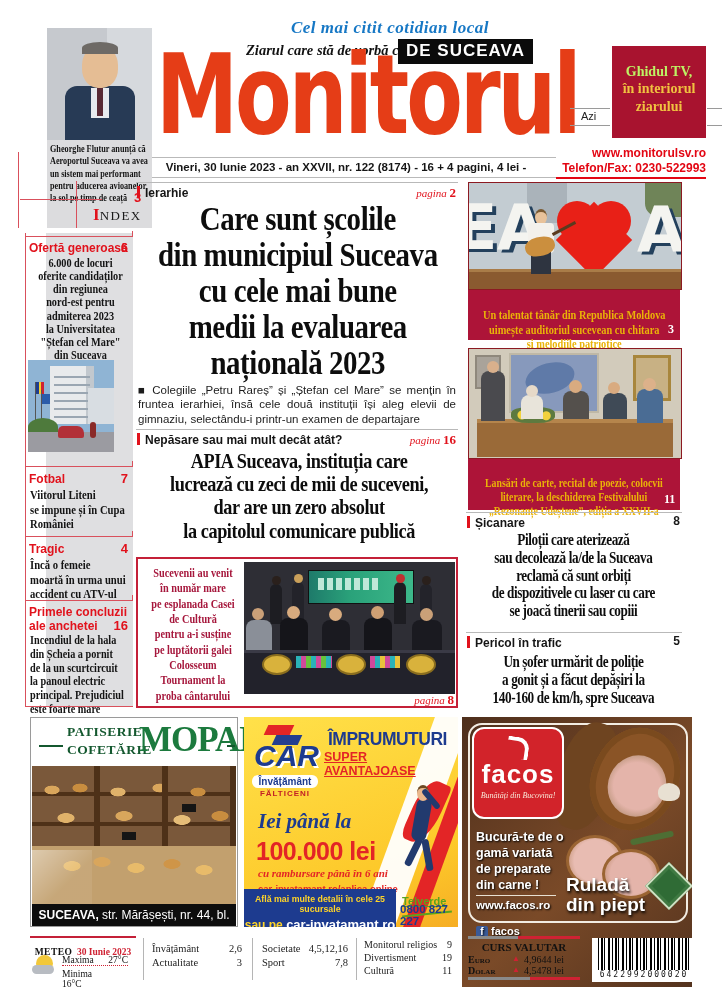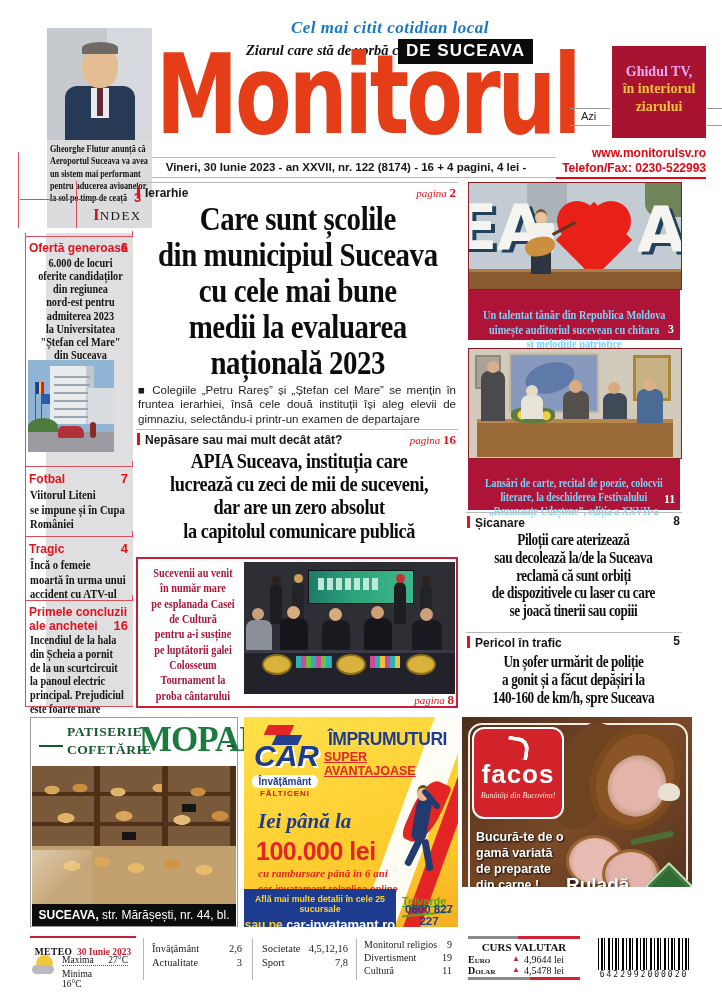--- a/index.html
+++ b/index.html
@@ -9,21 +9,21 @@
   .pre{white-space:pre-line;}
   .serif{font-family:"Liberation Serif",serif;}
   .cond{transform-origin:0 0;}
   .rule{position:absolute;background:#b9b9b9;height:1px;}
   .redline{position:absolute;background:#d9505c;}
   .kbar{position:absolute;width:3px;background:#e1121c;}
   .kicker{position:absolute;font-weight:bold;font-size:12px;color:#151515;}
   .pagina{position:absolute;color:#e1121c;font-family:"Liberation Serif",serif;font-style:italic;font-size:11px;text-align:right;}
   .pagina b{font-style:normal;font-size:13px;}
   .hl{font-family:"Liberation Serif",serif;font-weight:bold;color:#0d0d0d;text-align:center;line-height:1.06;letter-spacing:-0.5px;}
-  .cap{position:absolute;background:#ad1438;color:#7dd3fc;font-family:"Liberation Serif",serif;font-weight:bold;
+  .cap{position:absolute;background:#ad1438;color:#eab308;font-family:"Liberation Serif",serif;font-weight:bold;
        font-size:12px;text-align:center;line-height:1.22;}
   .capnum{position:absolute;right:5px;bottom:2px;color:#fff;font-weight:bold;font-size:12px;font-family:"Liberation Serif",serif;}
   .photo{position:absolute;overflow:hidden;border:1px solid #8c1a22;}
   .sidetxt{font-family:"Liberation Serif",serif;font-weight:bold;color:#141414;line-height:1.05;}
   .skick{position:absolute;color:#e1121c;font-weight:bold;font-size:12px;}
   .snum{position:absolute;color:#e1121c;font-weight:bold;font-size:13px;text-align:right;}
   .toc{position:absolute;font-family:"Liberation Serif",serif;font-size:10.5px;color:#222;}
   .tocrow{display:flex;justify-content:space-between;line-height:1.3;}
   .sep{position:absolute;width:1px;background:#b5b5b5;}
   .fb{display:inline-block;width:12px;height:12px;background:#3a5a98;color:#fff;font-weight:bold;
@@ -43,21 +43,21 @@
   <div class="abs cond" style="left:156px;top:40px;width:560px;transform:scaleX(0.75);color:#e53d17;
               font-family:'DejaVu Sans',sans-serif;font-weight:bold;font-size:110px;line-height:1;letter-spacing:-4px;">Monitorul</div>
 
   <div class="rule" style="left:570px;top:108px;width:40px;background:#9a9a9a;"></div>
   <div class="rule" style="left:570px;top:125px;width:40px;background:#9a9a9a;"></div>
   <div class="rule" style="left:707px;top:108px;width:15px;background:#9a9a9a;"></div>
   <div class="rule" style="left:707px;top:125px;width:15px;background:#9a9a9a;"></div>
   <div class="abs" style="left:581px;top:110px;font-size:11px;color:#222;">Azi</div>
 
   <div class="abs" style="left:612px;top:46px;width:94px;height:92px;background:#a8132f;text-align:center;">
-    <div class="serif" style="margin-top:18px;color:#f0abfc;font-weight:bold;font-size:14px;">Ghidul TV,</div>
+    <div class="serif" style="margin-top:18px;color:#bef264;font-weight:bold;font-size:14px;">Ghidul TV,</div>
     <div class="serif" style="color:#f0c240;font-weight:bold;font-size:14px;line-height:1.3;">în interiorul</div>
     <div class="serif" style="color:#f0c240;font-weight:bold;font-size:14px;line-height:1.3;">ziarului</div>
   </div>
 
   <div class="abs" style="left:540px;top:146px;width:166px;text-align:right;color:#e30613;font-weight:bold;font-size:12px;">www.monitorulsv.ro</div>
   <div class="abs" style="left:540px;top:161px;width:166px;text-align:right;color:#e30613;font-weight:bold;font-size:12px;">Telefon/Fax: 0230-522993</div>
   <div class="abs" style="left:556px;top:177px;width:150px;height:2px;background:#e30613;"></div>
 
   <div class="rule" style="left:136px;top:157px;width:420px;"></div>
   <div class="abs" style="left:136px;top:161px;width:420px;text-align:center;font-weight:bold;font-size:11.5px;color:#151515;">Vineri, 30 Iunie 2023 - an XXVII, nr. 122 (8174) - 16 + 4 pagini, 4 lei -</div>
@@ -338,24 +338,24 @@
     <div class="abs" style="left:180px;top:122px;width:7px;height:32px;background:#223a6e;transform:rotate(-10deg);border-radius:3px;"></div>
     <div class="abs" style="left:184px;top:70px;width:6px;height:24px;background:#223a6e;transform:rotate(-40deg);border-radius:3px;"></div>
     <div class="abs" style="left:0;top:172px;width:152px;height:38px;background:#1d3b8f;">
       <div style="color:#ffd428;font-weight:bold;font-size:8.8px;text-align:center;margin-top:5px;">Află mai multe detalii în cele 25 sucursale</div>
       <div style="text-align:center;margin-top:1px;">
         <span style="color:#ffd428;font-weight:bold;font-size:12px;">sau pe </span><span style="color:#fff;font-weight:bold;font-size:13px;">car-invatamant.ro</span>
       </div>
     </div>
     <div class="abs" style="left:158px;top:178px;color:#5aa41e;font-weight:bold;font-size:11px;text-decoration:underline;">Telverde</div>
     <div class="abs" style="left:158px;top:196px;width:50px;height:2px;background:#5aa41e;transform:rotate(-6deg);"></div>
-    <div class="abs" style="left:156px;top:186px;color:#1d3b8f;font-weight:bold;font-size:11.5px;text-align:center;">0800 827 227</div>
-  </div>
-
-  <div class="abs" style="left:462px;top:717px;width:230px;height:170px;background:linear-gradient(135deg,#4e2f1c,#7a4a28 55%,#54331e);overflow:hidden;">
+    <div class="abs" style="left:156px;top:186px;color:#1d3b8f;font-weight:bold;font-size:11.5px;">0800 827 227</div>
+  </div>
+
+  <div class="abs" style="left:462px;top:717px;width:230px;height:270px;background:linear-gradient(135deg,#4e2f1c,#7a4a28 55%,#54331e);overflow:hidden;">
     <div class="abs" style="left:6px;top:6px;width:216px;height:196px;border:2px solid #f2ece2;border-radius:14px;"></div>
     <div class="abs" style="left:96px;top:4px;width:56px;height:110px;background:#6e4420;border-radius:45%;transform:rotate(18deg);"></div>
     <div class="abs" style="left:130px;top:10px;width:86px;height:104px;background:#8a5426;border-radius:48%;transform:rotate(24deg);box-shadow:inset 0 0 0 6px #7a4a1e;"></div>
     <div class="abs" style="left:146px;top:38px;width:58px;height:62px;background:radial-gradient(circle at 50% 50%,#e4b4aa 0 55%,#caa08c 70%,#8a5426 100%);border-radius:50%;transform:rotate(24deg);"></div>
     <div class="abs" style="left:104px;top:118px;width:52px;height:46px;background:radial-gradient(circle,#e8bcb2 0 60%,#b2805c 100%);border-radius:50%;border:3px solid #9a6432;"></div>
     <div class="abs" style="left:140px;top:132px;width:52px;height:44px;background:radial-gradient(circle,#e4b4aa 0 60%,#b2805c 100%);border-radius:50%;border:3px solid #9a6432;"></div>
     <div class="abs" style="left:196px;top:66px;width:22px;height:18px;background:#e8e0d2;border-radius:50% 50% 40% 40%;"></div>
     <div class="abs" style="left:168px;top:118px;width:44px;height:6px;background:#4e6e34;border-radius:3px;transform:rotate(-12deg);"></div>
     <div class="abs" style="left:10px;top:10px;width:92px;height:92px;background:#d2232a;border-radius:12px;border:2px solid #fff;box-sizing:border-box;text-align:center;">
       <div style="margin:8px auto 0 auto;width:18px;height:18px;border-right:4px solid #fff;border-top:4px solid #fff;border-radius:0 12px 0 0;transform:rotate(8deg);"></div>

